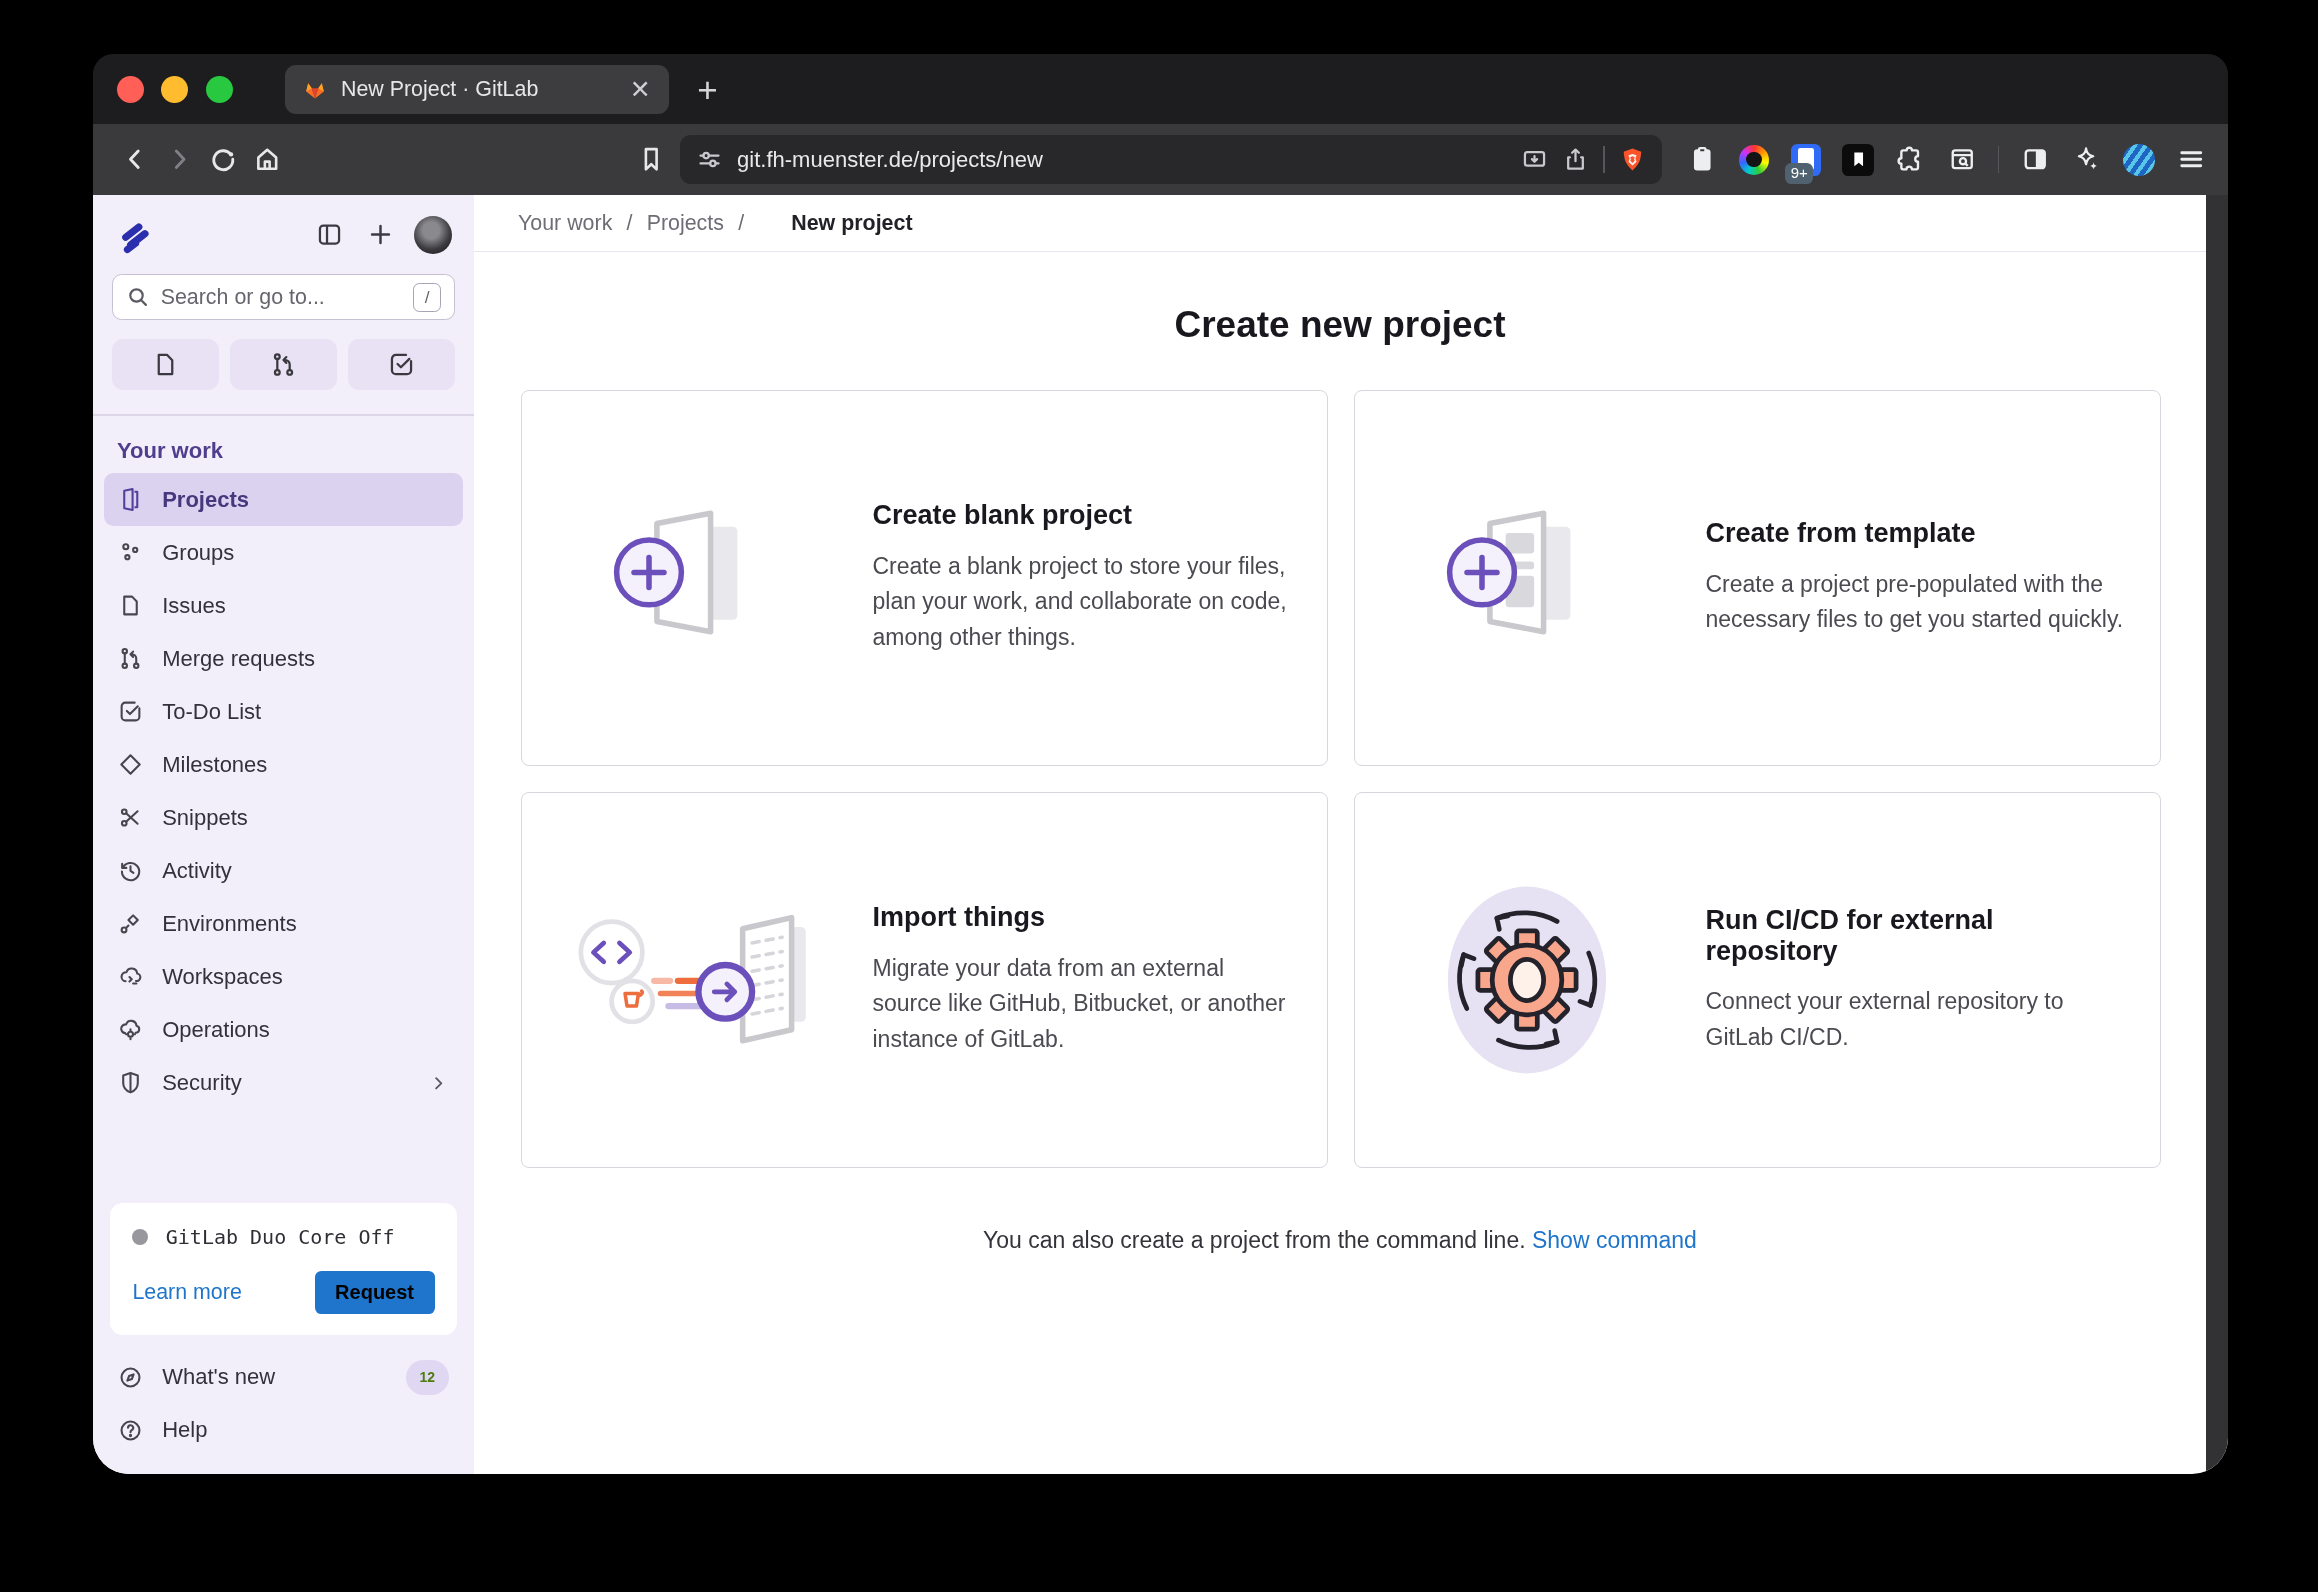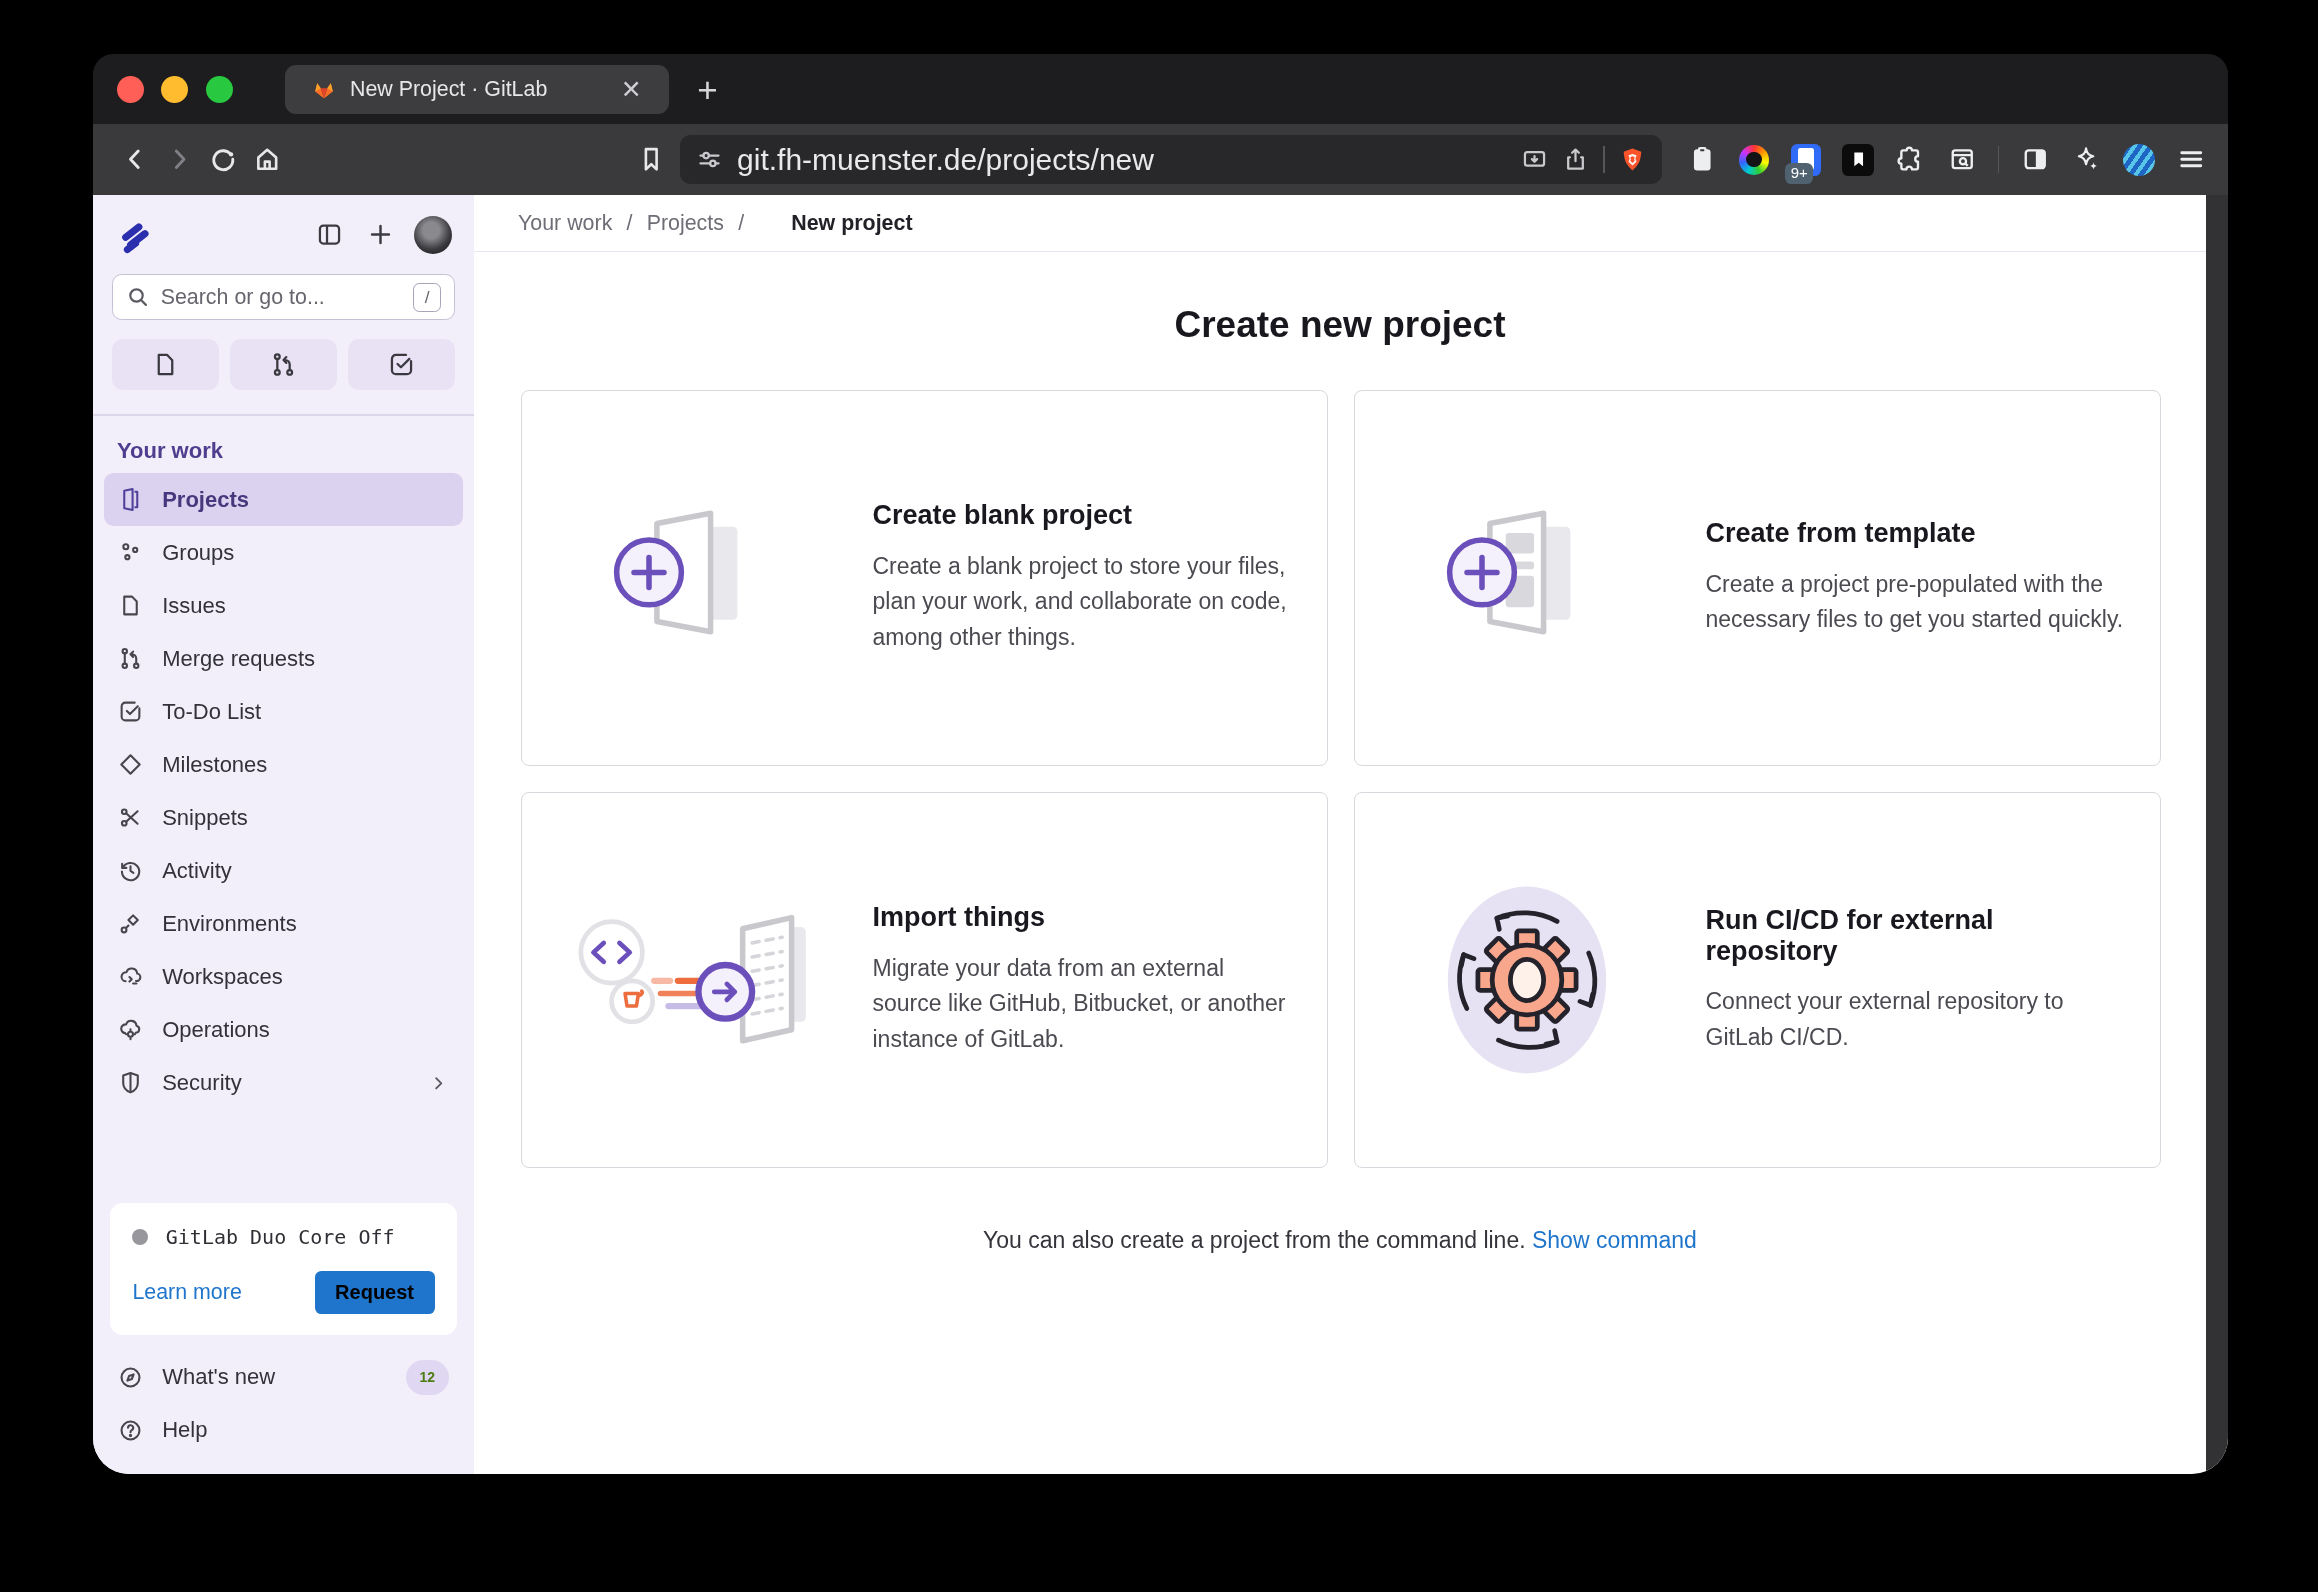--- a/index.html
+++ b/index.html
@@ -9,33 +9,33 @@
   .window { position:absolute; left:93px; top:54px; width:2135px; height:1420px;
             border-radius:20.6px 20.6px 36px 36px; overflow:hidden; background:#1d1d1f;
             display:flex; flex-direction:column; }
 
   
   .tabbar { height:70px; display:flex; align-items:center; padding:0 24px; background:#1d1d1f; flex:0 0 auto; }
   .lights { display:flex; gap:17.4px; }
   .light { width:27px; height:27px; border-radius:50%; }
   .light.red{ background:#ff5f57; } .light.yellow{ background:#febc2e; } .light.green{ background:#28c840; }
   .tab { margin-left:52px; width:384px; height:49px; background:#3d3d40; border-radius:11px;
-         display:flex; align-items:center; padding:0 27px; gap:14.2px; color:#e7e7e9; font-size:21.4px; }
+         display:flex; align-items:center; padding:0 18px; gap:14.2px; color:#e7e7e9; font-size:21.4px; }
   .tab-title { flex:1; white-space:nowrap; overflow:hidden; }
   .tab-close { color:#cfcfd3; font-size:25px; line-height:1; }
   .newtab { margin-left:28.5px; color:#d6d6d8; font-size:35px; font-weight:300; line-height:1; }
 
   
   .toolbar { height:71px; background:#3a3a3c; display:flex; align-items:center; padding:0 20.6px; flex:0 0 auto; }
   .tbtn { width:44px; height:44px; display:flex; align-items:center; justify-content:center; color:#e8e8ea; flex:0 0 auto; }
   .tbtn svg { width:28.5px; height:28.5px; }
   .tbtn.dim { color:#808086; }
   .urlbar { flex:1; height:49px; background:#28282a; border-radius:11px; margin:0 11px 0 6.3px;
             display:flex; align-items:center; padding:0 16px; gap:14.2px; }
-  .url-text { flex:1; color:#e9e9eb; font-size:30px; white-space:nowrap; overflow:hidden; }
+  .url-text { flex:1; color:#e9e9eb; font-size:22px; white-space:nowrap; overflow:hidden; }
   .u-ic { width:27px; height:27px; color:#c9c9cd; flex:0 0 auto; }
   .u-div { width:1.6px; height:27px; background:#55555a; flex:0 0 auto; }
   .ext { display:flex; align-items:center; gap:19px; margin-left:12.7px; }
   .eic { position:relative; width:33px; height:33px; display:flex; align-items:center; justify-content:center; color:#eceef0; flex:0 0 auto; }
   .eic svg { width:28.5px; height:28.5px; }
   .colorwheel { width:30px; height:30px; border-radius:50%;
       background:conic-gradient(#f33,#f90,#ff0,#3c3,#0cc,#36f,#c3f,#f33); position:relative; }
   .colorwheel::after{ content:""; position:absolute; inset:7.1px; border-radius:50%; background:#141416; }
   .blue-ext { width:30px; height:32px; background:#2f6bf6; border-radius:6.3px; position:relative; }
   .blue-ext::before { content:""; position:absolute; left:7.1px; top:4.7px; width:16px; height:22px; background:#fff; border-radius:2.4px; }

